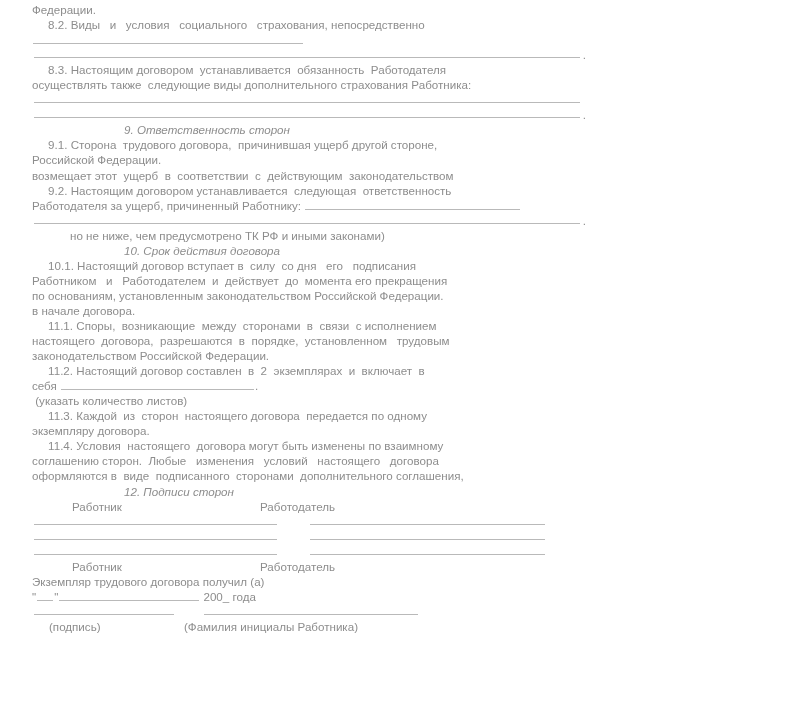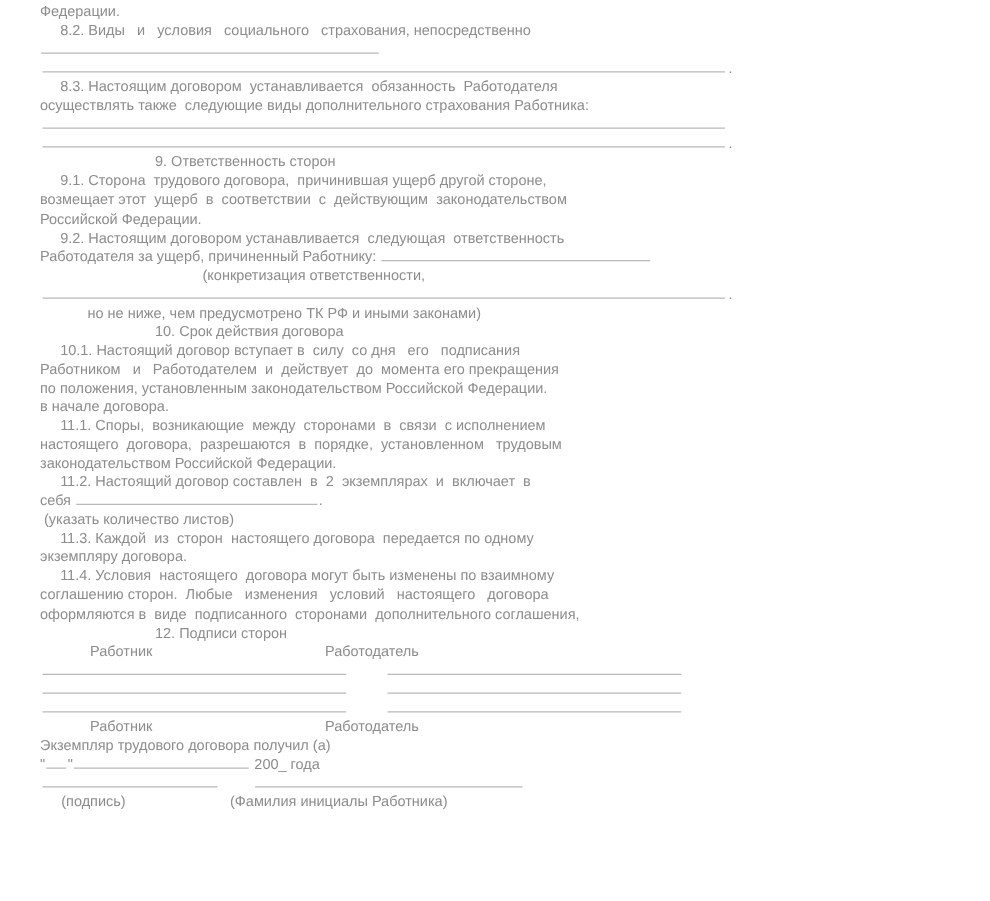--- a/index.html
+++ b/index.html
@@ -27,21 +27,21 @@
     position: absolute;
     left: 32px;
     top: 2px;
     width: 548px;
     font-size: 11.6px;
     line-height: 15.05px;
   }
 
   
   .p            { margin: 0; text-align: left; white-space: pre-wrap; }
-  .heading      { margin: 0; padding-left: 92px; white-space: pre; }
+  .heading      { margin: 0; padding-left: 92px; white-space: pre; font-style: italic; }
   .note         { margin: 0; white-space: pre; }
   .note.c       { padding-left: 130px; }
 
   
   .rule {
     display: block;
     border-bottom: 1px solid #b9b9b9;
     height: 0;
   }
   .ruleline {
@@ -109,35 +109,34 @@
     <div class="ruleline">
       <span class="rule full-rule"></span>
     </div>
     <div class="ruleline">
       <span class="rule full-rule"></span>
       <span class="dot-after">.</span>
     </div>
 
     <p class="heading">9. Ответственность сторон</p>
     <p class="p">     9.1. Сторона  трудового договора,  причинившая ущерб другой стороне,</p>
+    <p class="p">Российской Федерации.</p>
     <p class="p">возмещает этот  ущерб  в  соответствии  с  действующим  законодательством</p>
-    <p class="p">Российской Федерации.</p>
     <p class="p">     9.2. Настоящим договором устанавливается  следующая  ответственность</p>
     <p class="p"><span>Работодателя за ущерб, причиненный Работнику: </span><span class="inline-rule" style="width:215px;"></span></p>
-    <p class="note c">(конкретизация ответственности,</p>
     <div class="ruleline">
       <span class="rule full-rule"></span>
       <span class="dot-after">.</span>
     </div>
     <p class="note" style="padding-left:38px;"><span>но не ниже, чем предусмотрено ТК РФ и иными законами)</span></p>
 
     <p class="heading">10. Срок действия договора</p>
     <p class="p">     10.1. Настоящий договор вступает в  силу  со дня   его   подписания</p>
     <p class="p">Работником   и   Работодателем  и  действует  до  момента его прекращения</p>
-    <p class="p">по положения, установленным законодательством Российской Федерации.</p>
+    <p class="p">по основаниям, установленным законодательством Российской Федерации.</p>
     <p class="p">в начале договора.</p>
 
     <p class="p">     11.1. Споры,  возникающие  между  сторонами  в  связи  с исполнением</p>
     <p class="p">настоящего  договора,  разрешаются  в  порядке,  установленном   трудовым</p>
     <p class="p">законодательством Российской Федерации.</p>
     <p class="p">     11.2. Настоящий договор составлен  в  2  экземплярах  и  включает  в</p>
     <p class="p"><span>себя </span><span class="inline-rule" style="width:193px;"></span><span>.</span></p>
     <p class="note"> (указать количество листов)</p>
     <p class="p">     11.3. Каждой  из  сторон  настоящего договора  передается по одному</p>
     <p class="p">экземпляру договора.</p>

